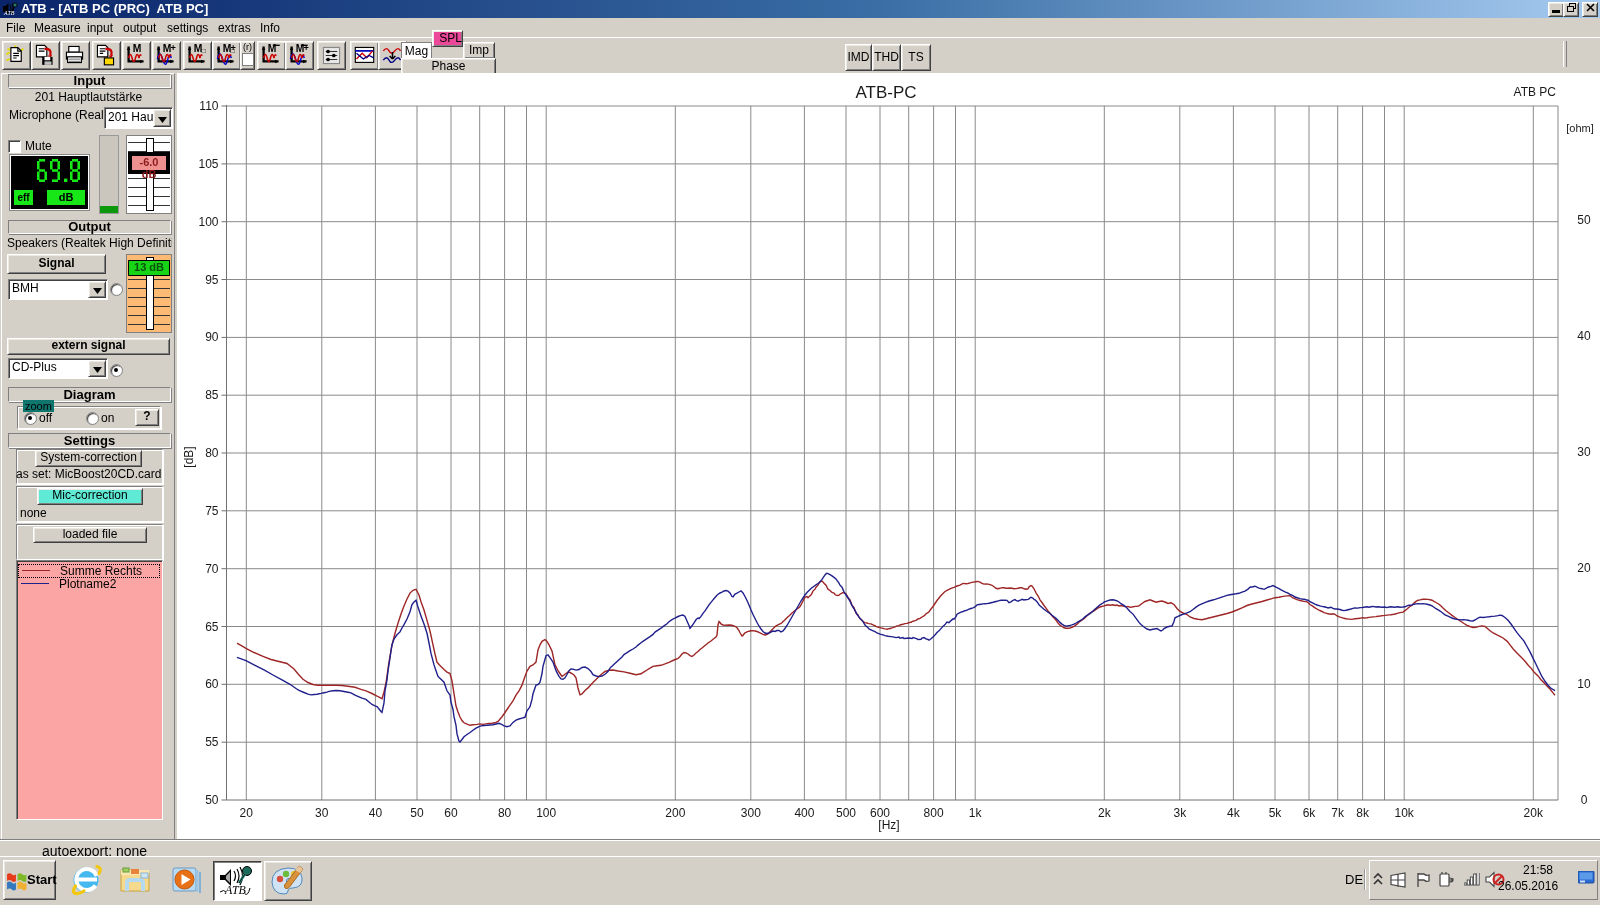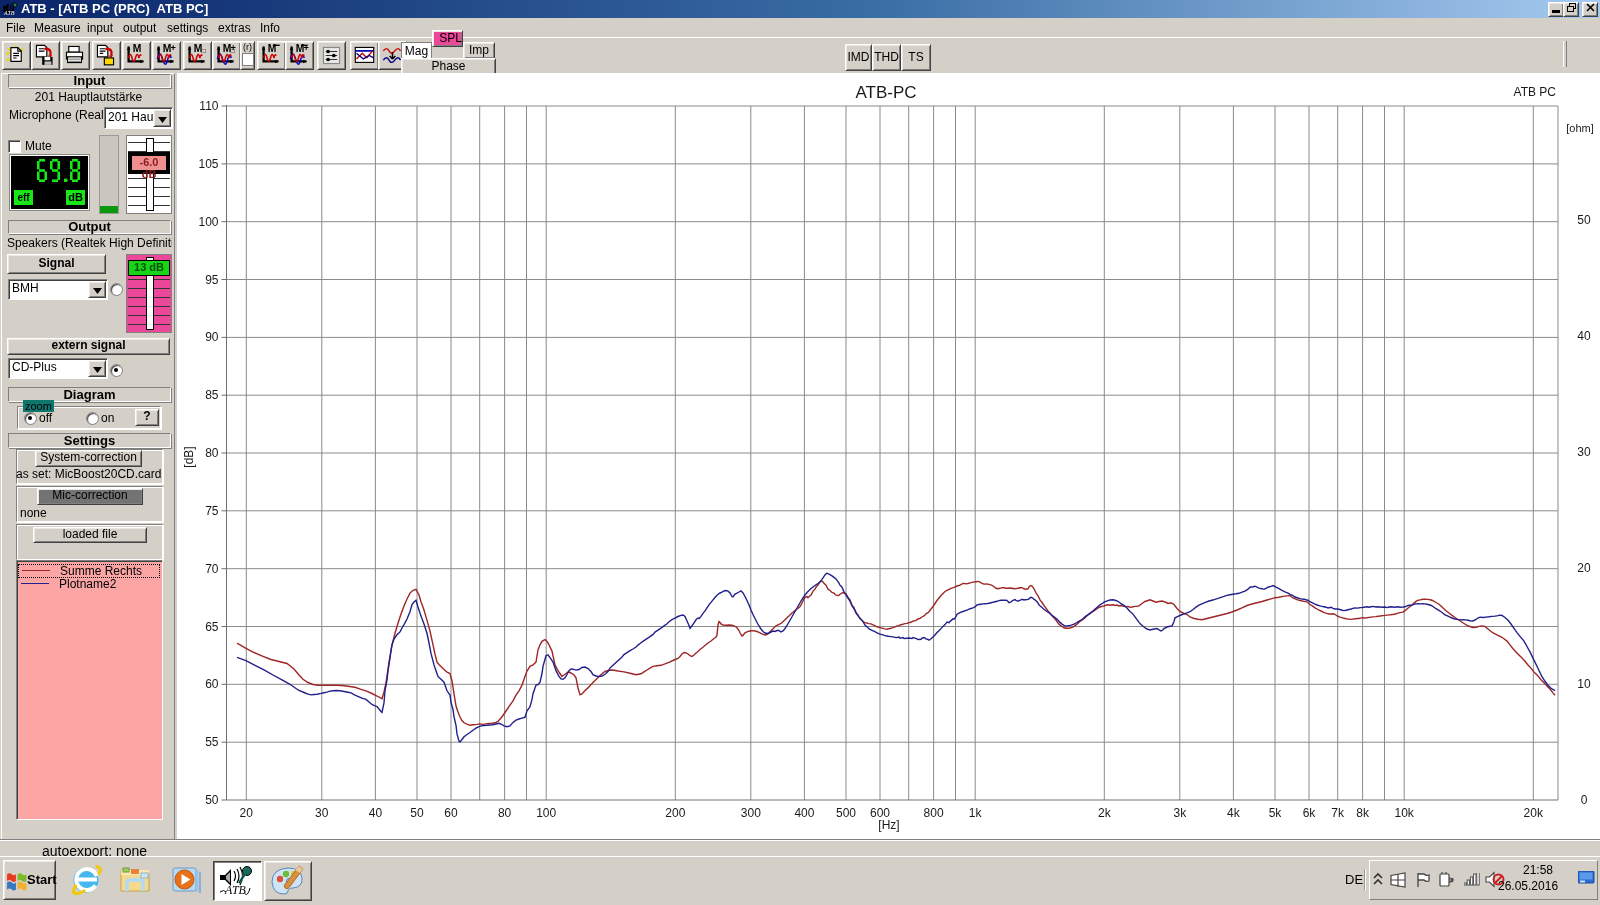--- a/index.html
+++ b/index.html
@@ -302,21 +302,21 @@
       <rect x="27" y="19.6" width="3.4" height="3.4" fill="#17e617"></rect>
       <rect x="35.0" y="0.0" width="6.0" height="2.6" fill="#17e617"></rect>
       <rect x="40.4" y="2.0" width="2.6" height="8.5" fill="#17e617"></rect>
       <rect x="40.4" y="12.5" width="2.6" height="8.5" fill="#17e617"></rect>
       <rect x="35.0" y="20.4" width="6.0" height="2.6" fill="#17e617"></rect>
       <rect x="33.0" y="12.5" width="2.6" height="8.5" fill="#17e617"></rect>
       <rect x="33.0" y="2.0" width="2.6" height="8.5" fill="#17e617"></rect>
       <rect x="35.0" y="10.2" width="6.0" height="2.6" fill="#17e617"></rect>
     </svg>
     <div style="position:absolute;left:3px;top:34px;width:19px;height:15px;background:#17e617;color:#000;font-size:10px;font-weight:bold;text-align:center;line-height:15px">eff</div>
-    <div style="position:absolute;right:3px;top:34px;width:19px;height:15px;background:#17e617;color:#000;font-size:11px;font-weight:bold;text-align:center;line-height:15px">dB</div>
+    <div style="position:absolute;right:3px;top:34px;width:38px;height:15px;background:#17e617;color:#000;font-size:11px;font-weight:bold;text-align:center;line-height:15px">dB</div>
   </div>
 <div style="position:absolute;left:99px;top:135px;width:18px;height:77px;background:#cac6be;border:1px solid #999">
     <div style="position:absolute;left:0;bottom:0;width:100%;height:7px;background:#0b990b"></div>
   </div>
 <div style="position:absolute;left:126px;top:135px;width:44px;height:77px;background:#fff;border:1px solid #808080">
     <div style="position:absolute;left:1px;right:1px;top:6px;height:1px;background:#333"></div>
     <div style="position:absolute;left:1px;right:1px;top:15px;height:1px;background:#333"></div>
     <div style="position:absolute;left:1px;right:1px;top:24px;height:1px;background:#333"></div>
     <div style="position:absolute;left:1px;right:1px;top:33px;height:1px;background:#333"></div>
     <div style="position:absolute;left:1px;right:1px;top:42px;height:1px;background:#333"></div>
@@ -324,21 +324,21 @@
     <div style="position:absolute;left:1px;right:1px;top:60px;height:1px;background:#333"></div>
     <div style="position:absolute;left:1px;right:1px;top:69px;height:1px;background:#333"></div>
     <div style="position:absolute;left:19px;top:2px;width:6px;height:71px;background:#fff;border:1px solid #000"></div>
     <div style="position:absolute;left:1px;top:16px;right:1px;height:14px;background:#000;padding:4px">
       <div style="width:100%;height:100%;background:#ef9090;font-weight:bold;font-size:11px;color:#8b1a1a;text-align:center;line-height:12px">-6.0 dB</div>
     </div>
   </div>
 <div style="position:absolute;left:8px;top:220px;width:161px;height:12px;background:#d4d0c8;border:1px solid #808080;border-right-color:#fff;border-bottom-color:#fff;box-shadow:1px 1px 0 #808080;text-align:center;font-weight:bold;font-size:13px;line-height:12px">Output</div>
 <div style="position:absolute;left:7px;top:236px;width:165px;font-size:12px;white-space:nowrap;overflow:hidden">Speakers (Realtek High Definiti</div>
 <div style="position:absolute;left:7px;top:254px;width:97px;height:18px;background:#d4d0c8;border-top:1px solid #fff;border-left:1px solid #fff;border-right:1px solid #404040;border-bottom:1px solid #404040;box-shadow:inset 1px 1px 0 #ece9e2,inset -1px -1px 0 #808080;;text-align:center;font-weight:bold;font-size:12px;line-height:16px">Signal</div>
-<div style="position:absolute;left:126px;top:254px;width:44px;height:77px;background:#ec4899;border:1px solid #808080">
+<div style="position:absolute;left:126px;top:254px;width:44px;height:77px;background:#fdba74;border:1px solid #808080">
     <div style="position:absolute;left:1px;right:1px;top:6px;height:1px;background:#333"></div>
     <div style="position:absolute;left:1px;right:1px;top:15px;height:1px;background:#333"></div>
     <div style="position:absolute;left:1px;right:1px;top:24px;height:1px;background:#333"></div>
     <div style="position:absolute;left:1px;right:1px;top:33px;height:1px;background:#333"></div>
     <div style="position:absolute;left:1px;right:1px;top:42px;height:1px;background:#333"></div>
     <div style="position:absolute;left:1px;right:1px;top:51px;height:1px;background:#333"></div>
     <div style="position:absolute;left:1px;right:1px;top:60px;height:1px;background:#333"></div>
     <div style="position:absolute;left:1px;right:1px;top:69px;height:1px;background:#333"></div>
     <div style="position:absolute;left:19px;top:2px;width:6px;height:71px;background:#fff;border:1px solid #000"></div>
     <div style="position:absolute;left:1px;top:5px;right:1px;height:14px;background:#000;padding:1px">
@@ -364,21 +364,21 @@
   </div>
 <div style="position:absolute;left:39px;top:411px;font-size:12px">off</div>
 <div style="position:absolute;left:86px;top:412px;width:11px;height:11px;border-radius:50%;background:#fff;border:1px solid #808080;box-shadow:inset 1px 1px 1px #404040"></div>
 <div style="position:absolute;left:101px;top:411px;font-size:12px">on</div>
 <div style="position:absolute;left:135px;top:409px;width:22px;height:15px;background:#d4d0c8;border-top:1px solid #fff;border-left:1px solid #fff;border-right:1px solid #404040;border-bottom:1px solid #404040;box-shadow:inset 1px 1px 0 #ece9e2,inset -1px -1px 0 #808080;;text-align:center;font-weight:bold;font-size:12px;line-height:13px">?</div>
 <div style="position:absolute;left:8px;top:433px;width:161px;height:13px;background:#d4d0c8;border:1px solid #808080;border-right-color:#fff;border-bottom-color:#fff;box-shadow:1px 1px 0 #808080;text-align:center;font-weight:bold;font-size:13px;line-height:13px">Settings</div>
 <div style="position:absolute;left:16px;top:449px;width:145px;height:33px;border:1px solid #808080;border-right-color:#fff;border-bottom-color:#fff;box-shadow:1px 1px 0 #fff, inset 1px 1px 0 #fff"></div>
 <div style="position:absolute;left:35px;top:450px;width:105px;height:15px;background:#d4d0c8;border-top:1px solid #fff;border-left:1px solid #fff;border-right:1px solid #404040;border-bottom:1px solid #404040;box-shadow:inset 1px 1px 0 #ece9e2,inset -1px -1px 0 #808080;;text-align:center;font-weight:normal;font-size:12px;line-height:13px">System-correction</div>
 <div style="position:absolute;left:16px;top:467px;width:145px;text-align:center;font-size:12px;white-space:nowrap">as set: MicBoost20CD.card</div>
 <div style="position:absolute;left:16px;top:486px;width:145px;height:34px;border:1px solid #808080;border-right-color:#fff;border-bottom-color:#fff;box-shadow:1px 1px 0 #fff, inset 1px 1px 0 #fff"></div>
-<div style="position:absolute;left:37px;top:488px;width:104px;height:15px;background:#737373;border-top:1px solid #fff;border-left:1px solid #fff;border-right:1px solid #404040;border-bottom:1px solid #404040;box-shadow:inset 1px 1px 0 #ece9e2,inset -1px -1px 0 #808080;;text-align:center;font-weight:normal;font-size:12px;line-height:13px">Mic-correction</div>
+<div style="position:absolute;left:37px;top:488px;width:104px;height:15px;background:#5eead4;border-top:1px solid #fff;border-left:1px solid #fff;border-right:1px solid #404040;border-bottom:1px solid #404040;box-shadow:inset 1px 1px 0 #ece9e2,inset -1px -1px 0 #808080;;text-align:center;font-weight:normal;font-size:12px;line-height:13px">Mic-correction</div>
 <div style="position:absolute;left:20px;top:506px;font-size:12px">none</div>
 <div style="position:absolute;left:16px;top:524px;width:145px;height:34px;border:1px solid #808080;border-right-color:#fff;border-bottom-color:#fff;box-shadow:1px 1px 0 #fff, inset 1px 1px 0 #fff"></div>
 <div style="position:absolute;left:33px;top:527px;width:112px;height:14px;background:#d4d0c8;border-top:1px solid #fff;border-left:1px solid #fff;border-right:1px solid #404040;border-bottom:1px solid #404040;box-shadow:inset 1px 1px 0 #ece9e2,inset -1px -1px 0 #808080;;text-align:center;font-weight:normal;font-size:12px;line-height:12px">loaded file</div>
 <div style="position:absolute;left:16px;top:560px;width:145px;height:258px;background:#fca5a5;border-top:1px solid #808080;border-left:1px solid #808080;border-right:1px solid #fff;border-bottom:1px solid #fff;box-shadow:inset 1px 1px 0 #404040;">
     <div style="position:absolute;left:1px;top:3px;right:2px;height:12px;border:1px dotted #000">
       <div style="position:absolute;left:3px;top:5px;width:28px;height:1px;background:#9e2626"></div>
       <div style="position:absolute;left:41px;top:-1px;font-size:12px">Summe Rechts</div>
     </div>
     <div style="position:absolute;left:2px;top:17px;right:3px;height:12px">
       <div style="position:absolute;left:2px;top:5px;width:28px;height:1px;background:#20208c"></div>

